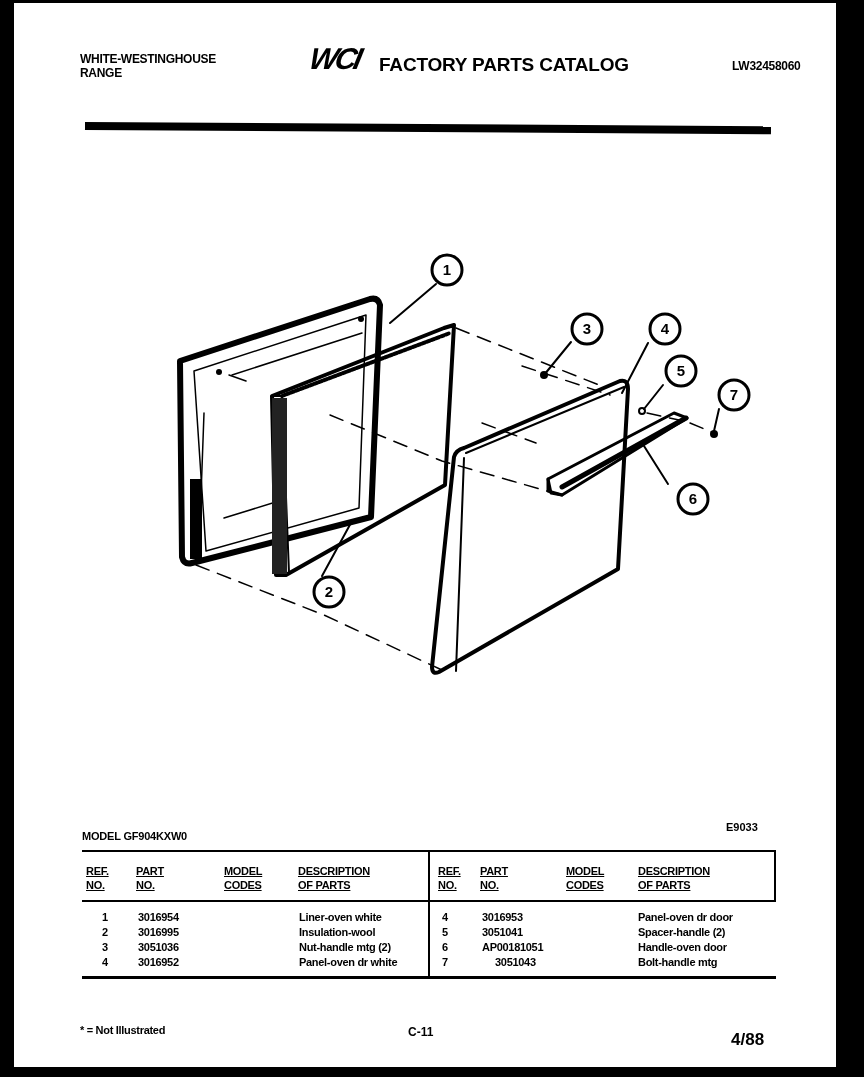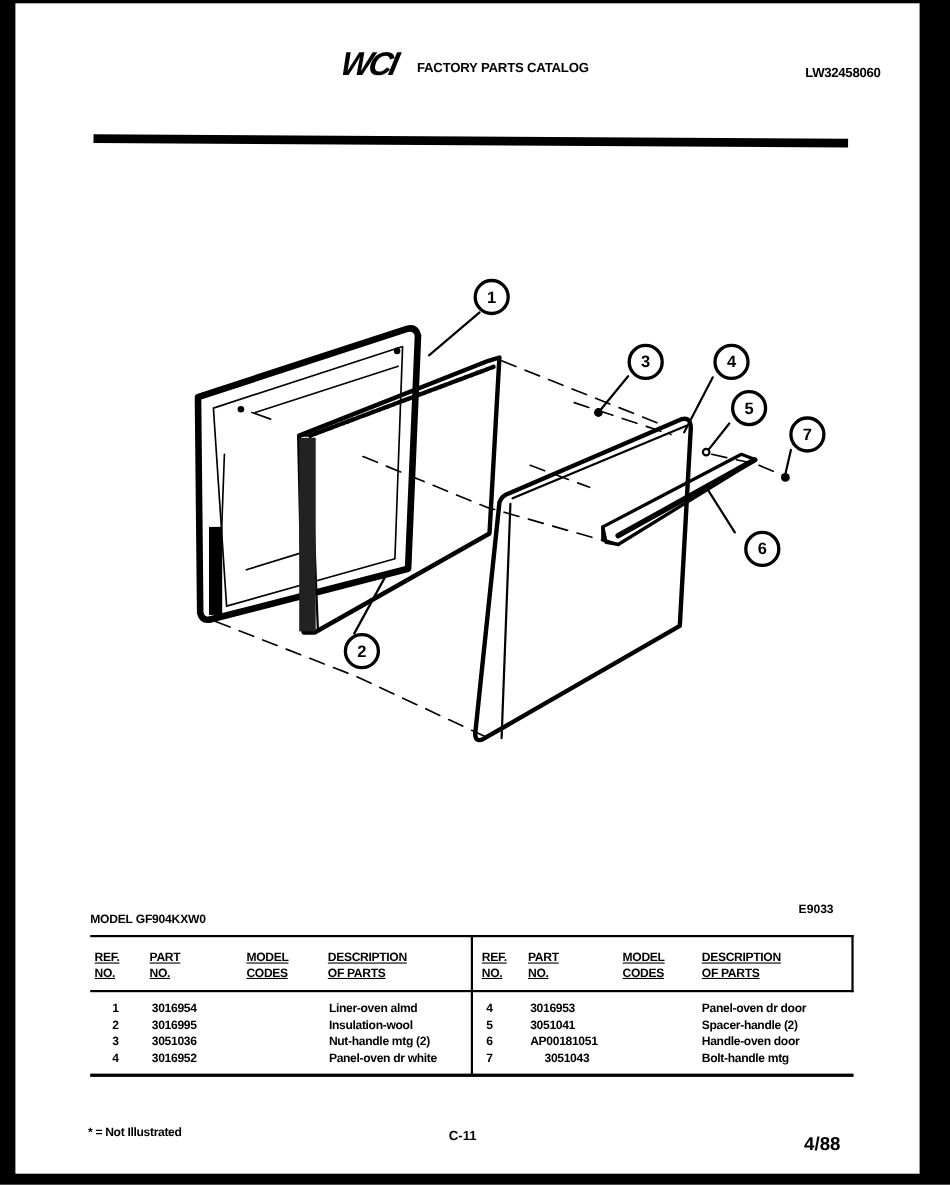--- a/index.html
+++ b/index.html
@@ -7,21 +7,21 @@
     width: 864px; height: 1077px; background: #000; position: relative; overflow: hidden;
     font-family: "Liberation Sans", sans-serif;
   }
   .page {
     position: absolute; left: 14px; top: 3px; width: 822px; height: 1064px;
     background: #fff; color: #000;
   }
   .abs { position: absolute; }
   .hdr-left { left: 66px; top: 49px; font-weight: 900; font-size: 12px; line-height: 14px; letter-spacing: -0.3px; }
   .logo { left: 296px; top: 41px; font-weight: 900; font-style: italic; font-size: 30px; letter-spacing: -3px; line-height: 30px; transform: skewX(-12deg); }
-  .catalog-title { left: 365px; top: 51px; font-weight: 900; font-size: 12px; letter-spacing: -0.2px; }
+  .catalog-title { left: 365px; top: 51px; font-weight: 900; font-size: 19px; letter-spacing: -0.2px; }
   .catalog-code { left: 670px; top: 56px; font-weight: 900; font-size: 12px; letter-spacing: -0.3px; padding-left: 48px; }
   .rule { left: 71px; top: 119px; width: 686px; height: 8px; background: #000; transform: rotate(0.35deg); transform-origin: left center; }
   .diagram { left: 0; top: 0; width: 822px; height: 800px; }
   .fig-code { left: 712px; top: 818px; font-weight: 900; font-size: 11px; }
   .model { left: 68px; top: 827px; font-weight: 900; font-size: 11px; letter-spacing: -0.2px; }
   .tbl { left: 68px; top: 845px; width: 694px; height: 130px; }
   .tbl .topline { position: absolute; left: 0; top: 2px; width: 694px; height: 2px; background: #000; }
   .tbl .sep { position: absolute; left: 0; top: 52px; width: 694px; height: 2px; background: #000; }
   .tbl .botline { position: absolute; left: 0; top: 128px; width: 694px; height: 3px; background: #000; }
   .tbl .vdiv { position: absolute; left: 346px; top: 2px; width: 2px; height: 128px; background: #000; }
@@ -31,20 +31,24 @@
   .row span { position: absolute; white-space: nowrap; }
   .foot-left { left: 66px; top: 1021px; font-weight: 900; font-size: 11px; letter-spacing: -0.3px; }
   .foot-center { left: 394px; top: 1022px; font-weight: 900; font-size: 12px; }
   .foot-right { left: 717px; top: 1027px; font-weight: 900; font-size: 17px; }
 </style>
 </head>
 <body>
 
 <div class="page">
 
+  <div class="abs hdr-left">
+    <div>WHITE-WESTINGHOUSE</div>
+    <div>RANGE</div>
+  </div>
 
   <div class="abs logo">WCI</div>
   <div class="abs catalog-title">FACTORY PARTS CATALOG</div>
   <div class="abs catalog-code">LW32458060</div>
 
   <div class="abs rule"></div>
 
   <svg class="abs diagram" viewBox="0 0 822 800" width="822" height="800">
     <g fill="none" stroke="#000" stroke-linecap="round" stroke-linejoin="round">
 
@@ -152,21 +156,21 @@
     <div class="th" style="left:398px">PART
 NO.</div>
     <div class="th" style="left:484px">MODEL
 CODES</div>
     <div class="th" style="left:556px">DESCRIPTION
 OF PARTS</div>
 
     <div class="row" style="left:0;top:62px;width:346px">
       <span style="left:20px">1</span>
       <span style="left:56px">3016954</span>
-      <span style="left:217px">Liner-oven almd</span>
+      <span style="left:217px">Liner-oven white</span>
     </div>
     <div class="row" style="left:0;top:77px;width:346px">
       <span style="left:20px">2</span>
       <span style="left:56px">3016995</span>
       <span style="left:217px">Insulation-wool</span>
     </div>
     <div class="row" style="left:0;top:92px;width:346px">
       <span style="left:20px">3</span>
       <span style="left:56px">3051036</span>
       <span style="left:217px">Nut-handle mtg (2)</span>

